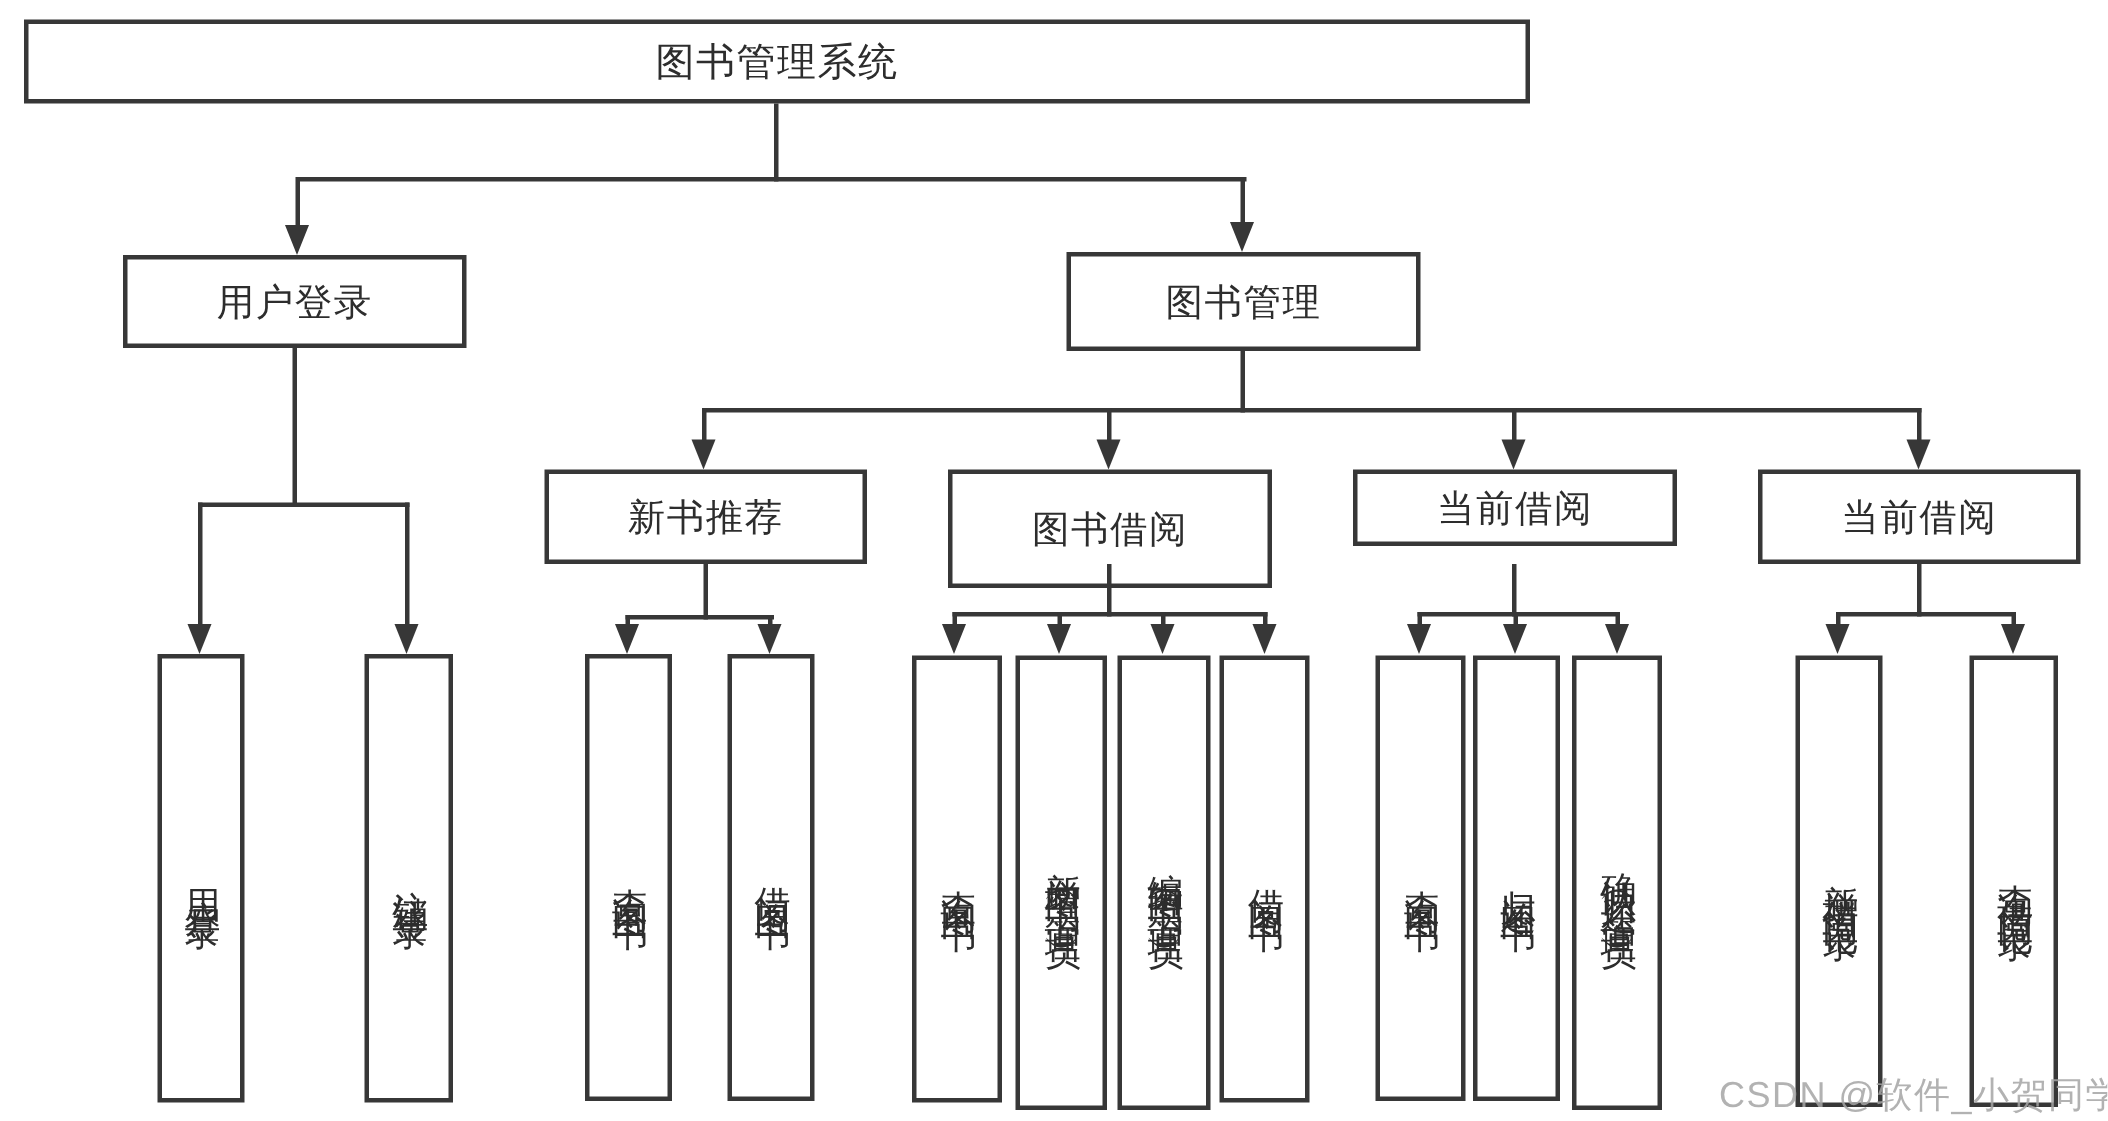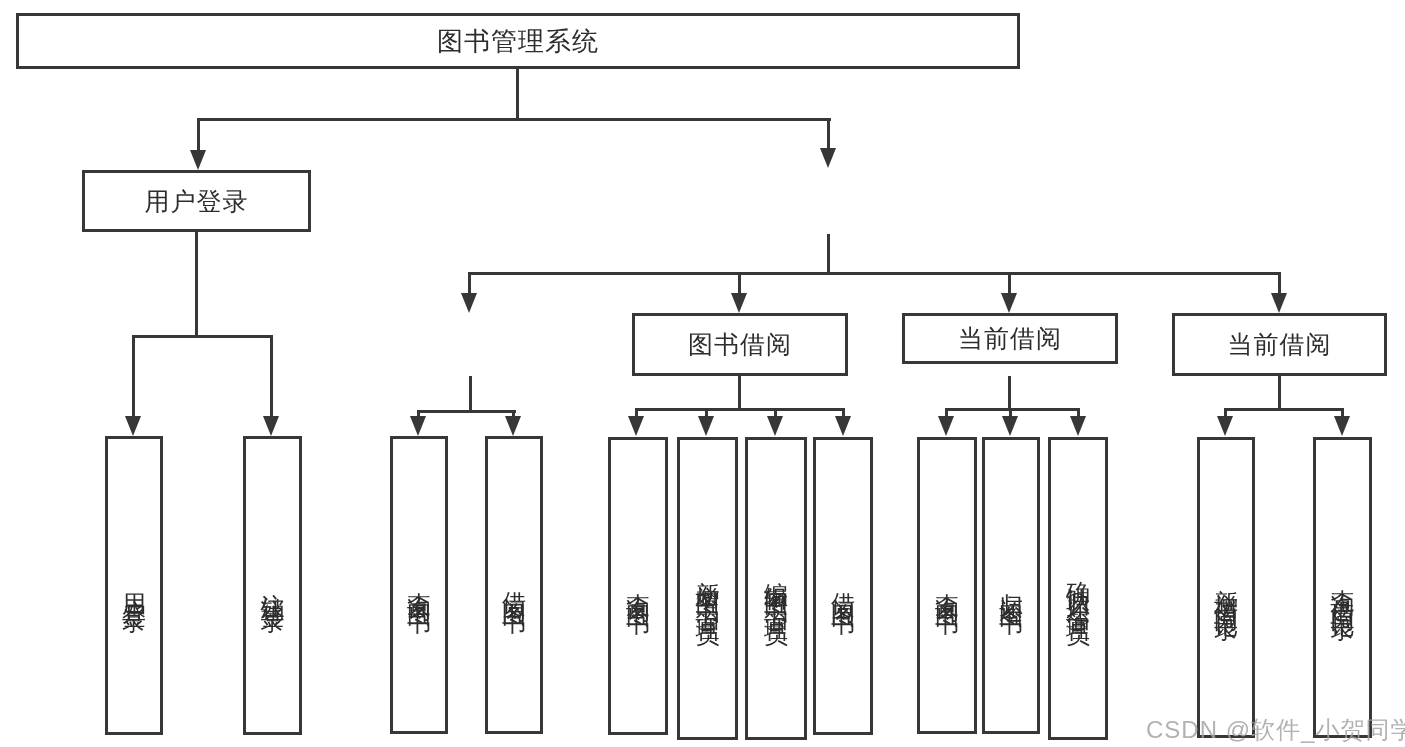--- a/index.html
+++ b/index.html
@@ -62,40 +62,42 @@
   <div class="box title" style="left:16px; top:13px; width:1004px; height:56px">图书管理系统</div>
 
   <div class="vline" style="left:516px; top:69px; height:52px"></div>
   <div class="hline" style="left:198px; top:118px; width:633px"></div>
   <div class="vline" style="left:197px; top:118px; height:35px"></div>
   <div class="arrow" style="left:190px; top:150px"></div>
   <div class="vline" style="left:827px; top:118px; height:33px"></div>
   <div class="arrow" style="left:820px; top:148px"></div>
 
   <div class="box" style="left:82px; top:170px; width:229px; height:62px">用户登录</div>
+  <div class="box" style="left:711px; top:168px; width:236px; height:66px">图书管理</div>
 
   <div class="vline" style="left:195px; top:232px; height:106px"></div>
   <div class="hline" style="left:132px; top:335px; width:141px"></div>
   <div class="vline" style="left:132px; top:335px; height:84px"></div>
   <div class="arrow" style="left:125px; top:416px"></div>
   <div class="vline" style="left:270px; top:335px; height:84px"></div>
   <div class="arrow" style="left:263px; top:416px"></div>
 
   <div class="vline" style="left:827px; top:234px; height:41px"></div>
   <div class="hline" style="left:468px; top:272px; width:813px"></div>
   <div class="vline" style="left:468px; top:272px; height:24px"></div>
   <div class="arrow" style="left:461px; top:293px"></div>
   <div class="vline" style="left:738px; top:272px; height:24px"></div>
   <div class="arrow" style="left:731px; top:293px"></div>
   <div class="vline" style="left:1008px; top:272px; height:24px"></div>
   <div class="arrow" style="left:1001px; top:293px"></div>
   <div class="vline" style="left:1278px; top:272px; height:24px"></div>
   <div class="arrow" style="left:1271px; top:293px"></div>
 
-  <div class="box" style="left:632px; top:313px; width:216px; height:63px">图书借阅</div>
+  <div class="box" style="left:363px; top:313px; width:215px; height:63px">新书推荐</div>
+  <div class="box" style="left:632px; top:313px; width:216px; height:79px">图书借阅</div>
   <div class="box" style="left:902px; top:313px; width:216px; height:51px">当前借阅</div>
   <div class="box" style="left:1172px; top:313px; width:215px; height:63px">当前借阅</div>
 
   <div class="vline" style="left:469px; top:376px; height:37px"></div>
   <div class="hline" style="left:417px; top:410px; width:99px"></div>
   <div class="vline" style="left:417px; top:410px; height:10px"></div>
   <div class="arrow" style="left:410px; top:416px"></div>
   <div class="vline" style="left:512px; top:410px; height:10px"></div>
   <div class="arrow" style="left:505px; top:416px"></div>
 

